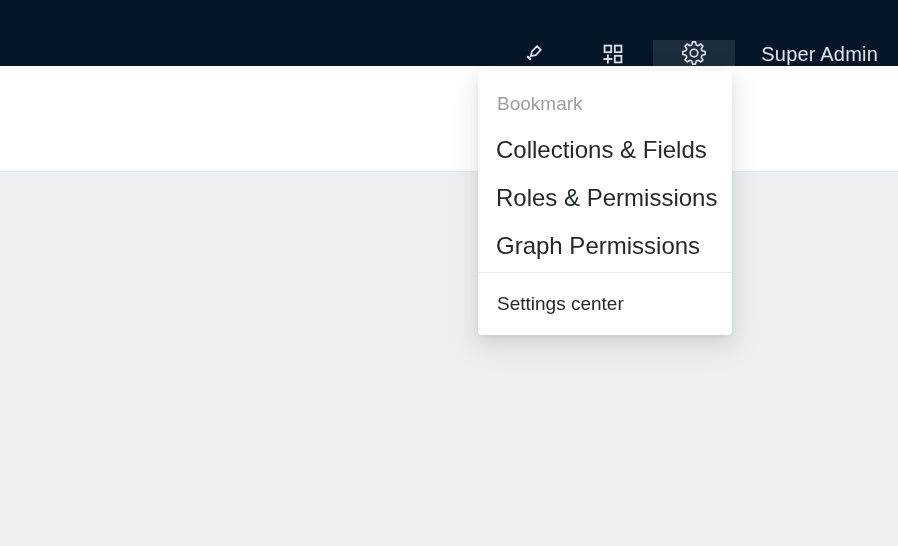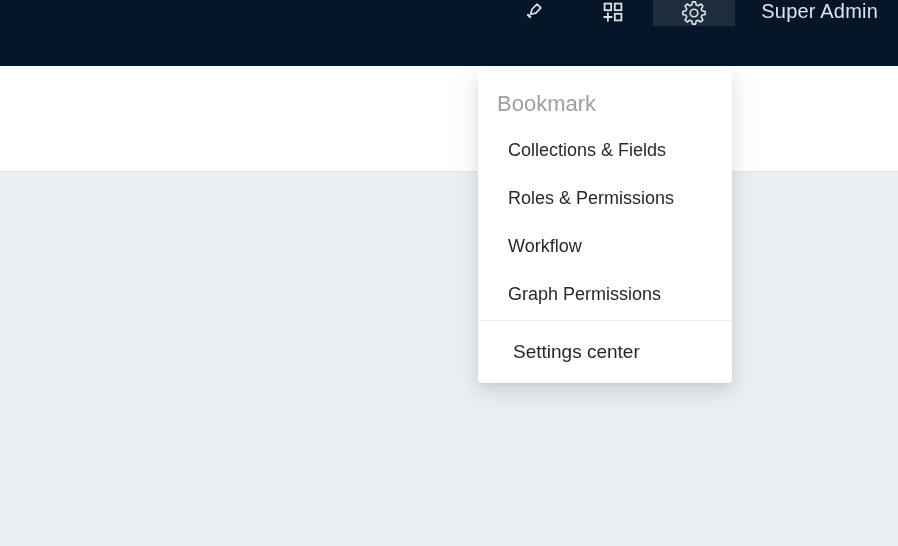--- a/index.html
+++ b/index.html
@@ -8,21 +8,21 @@
     position:relative;
     font-family:"Liberation Sans", sans-serif;
     background:#edf0f3;
     -webkit-font-smoothing:antialiased;
   }
 
   
   .header {
     position:absolute; top:0; left:0; width:898px; height:66px;
     background:#051628;
-    display:flex; justify-content:flex-end; align-items:flex-start;
+    display:flex; justify-content:flex-end; align-items:flex-end;
     z-index:10;
   }
   .header-icon-btn {
     width:80px; display:flex; align-items:center; justify-content:center;
     cursor:pointer;
   }
   .header-icon-btn.active { background:rgba(255,255,255,0.10); width:82px; }
   .header-icon-btn svg { display:block; }
   .header-user {
     display:flex; align-items:center;
@@ -44,30 +44,30 @@
   
   .dropdown {
     position:absolute; top:71px; left:478px; width:254px;
     background:#ffffff; border-radius:4px;
     box-shadow:0 3px 6px -4px rgba(0,0,0,.12), 0 6px 16px 0 rgba(0,0,0,.08), 0 9px 28px 8px rgba(0,0,0,.05);
     padding:11px 0 2px 0;
     z-index:20;
   }
   .menu-group-title {
     height:44px; line-height:44px; padding-left:19px;
-    color:#9aa0a6; font-size:22px;
+    color:#9aa0a6; font-size:19px;
   }
   .menu-item {
-    height:48px; line-height:48px; padding-left:30px;
-    color:#23292e; font-size:18px; cursor:pointer; white-space:nowrap;
+    height:48px; line-height:48px; padding-left:18px;
+    color:#23292e; font-size:24px; cursor:pointer; white-space:nowrap;
   }
   .menu-divider { height:1px; background:#ececec; margin:2px 0; }
   .menu-footer-item {
     height:58px; line-height:58px; padding-left:19px;
-    color:#23292e; font-size:19px; cursor:pointer; white-space:nowrap;margin-left:16px;
+    color:#23292e; font-size:19px; cursor:pointer; white-space:nowrap;
   }
 </style>
 </head>
 <body>
 
 <div class="header">
   <div class="header-icon-btn">
     <span>
       <svg width="24" height="24" viewBox="0 0 24 24" fill="none" stroke="#dce1e7" stroke-width="1.7" stroke-linejoin="round" stroke-linecap="round">
         <g transform="rotate(45 12 12)">
@@ -100,17 +100,16 @@
   </div>
 </div>
 
 <div class="content-band"></div>
 <div class="page-canvas"></div>
 
 <div class="dropdown">
   <div class="menu-group-title">Bookmark</div>
   <div class="menu-item">Collections &amp; Fields</div>
   <div class="menu-item">Roles &amp; Permissions</div>
-  <div class="menu-item">Workflow</div>
   <div class="menu-item">Graph Permissions</div>
   <div class="menu-divider"></div>
   <div class="menu-footer-item">Settings center</div>
 </div>
 
 </body></html>

